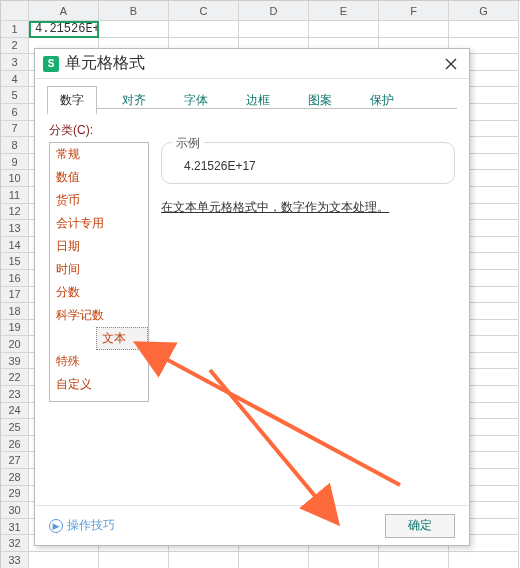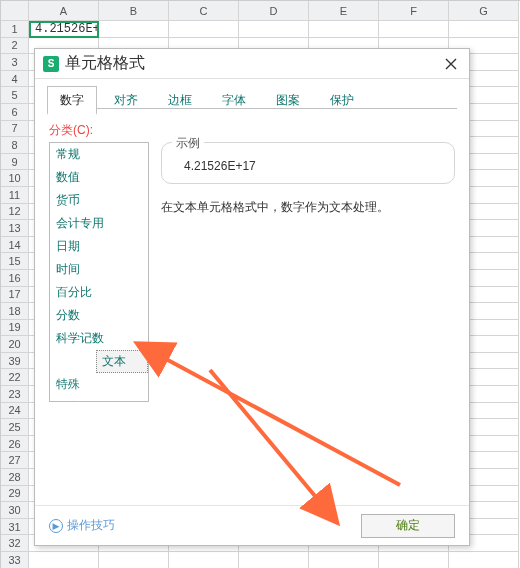--- a/index.html
+++ b/index.html
@@ -86,21 +86,21 @@
   .titlebar .title { flex: 1; font-size: 16px; color: #333; }
   .close-btn {
     width: 24px; height: 24px;
     display: flex; align-items: center; justify-content: center;
     cursor: pointer;
     font-size: 14px;
   }
   .tabs {
     display: flex;
     padding: 6px 12px 0 12px;
-    gap: 4px;
+    gap: 12px;
   }
   .tab {
     padding: 5px 12px 4px 12px;
     border: 1px solid transparent;
     border-bottom: none;
     font-size: 12px;
     color: #0f766e;
     cursor: pointer;
     position: relative;
     top: 1px;
@@ -117,35 +117,35 @@
     left: 12px; right: 12px;
     height: 1px;
     background: #c0c0c0;
     top: 59px;
   }
   .content {
     padding: 8px 14px 10px 14px;
     position: relative;
     height: calc(100% - 30px - 30px - 40px);
   }
-  .cat-label { font-size: 12px; color: #ef4444; margin-bottom: 4px; display: inline-block;}
+  .cat-label { font-size: 12px; color: #7f1d1d; margin-bottom: 4px; display: inline-block;}
   .cat-list {
     position: absolute;
     left: 14px;
     top: 28px;
     width: 100px;
     height: 260px;
     border: 1px solid #bcbcbc;
     background: #fff;
     overflow: hidden;
   }
   .cat-item {
     padding: 3px 6px;
     font-size: 12px;
-    color: #0f766e;
+    color: #c2410c;
     cursor: pointer;
     white-space: nowrap;
   }
   .cat-item.selected {
     border: 1px dotted #888;
     padding: 2px 5px;
     background: #f3f3f3;
     margin-left: 46px;
   }
   .example {
@@ -169,20 +169,21 @@
     color: #555;
   }
   .desc {
     position: absolute;
     left: 126px;
     top: 84px;
     right: 14px;
     font-size: 12px;
     color: #333;
     line-height: 1.6;
+    text-decoration: underline;
   }
   .footer {
     position: absolute;
     left: 0; right: 0; bottom: 0;
     height: 40px;
     display: flex;
     align-items: center;
     padding: 0 14px;
     border-top: 1px solid #e4e4e4;
     gap: 8px;
@@ -198,26 +199,26 @@
   .tips-icon {
     width: 14px; height: 14px;
     border: 1.5px solid #5b9bd5;
     border-radius: 50%;
     display: flex; align-items: center; justify-content: center;
     font-size: 9px;
     color: #5b9bd5;
   }
   .footer-spacer { flex: 1; }
   .btn {
-    width: 94px;
+    width: 70px;
     height: 24px;
     border: 1px solid #b3b3b3;
     background: #f5f5f5;
     font-size: 12px;
-    color: #4d7c0f;
+    color: #0f766e;
     cursor: pointer;
     display: flex; align-items: center; justify-content: center;
   }
   
   .arrows {
     position: absolute;
     top: 0; left: 0;
     width: 520px;
     height: 568px;
     pointer-events: none;
@@ -509,36 +510,35 @@
     <div class="title">单元格格式</div>
     <div class="close-btn">
       <svg width="12" height="12" viewBox="0 0 12 12">
           <path d="M1 1 L11 11 M11 1 L1 11" stroke="#333" stroke-width="1.4"></path>
         </svg>
     </div>
   </div>
   <div class="tabs">
     <div class="tab active">数字</div>
     <div class="tab">对齐</div>
+    <div class="tab">字体</div>
     <div class="tab">边框</div>
-    <div class="tab">字体</div>
     <div class="tab">图案</div>
     <div class="tab">保护</div>
   </div>
   <div class="tab-underline"></div>
   <div class="content">
     <span class="cat-label">分类(C):</span>
     <div class="cat-list">
       <div class="cat-item">常规</div>
       <div class="cat-item">数值</div>
       <div class="cat-item">货币</div>
       <div class="cat-item">会计专用</div>
       <div class="cat-item">日期</div>
       <div class="cat-item">时间</div>
-      <div class="cat-item">百分比</div>
       <div class="cat-item">分数</div>
       <div class="cat-item">科学记数</div>
       <div class="cat-item selected">文本</div>
       <div class="cat-item">特殊</div>
       <div class="cat-item">自定义</div>
     </div>
     <div class="example">
       <div class="example-legend">示例</div>
       <div>4.21526E+17</div>
     </div>

